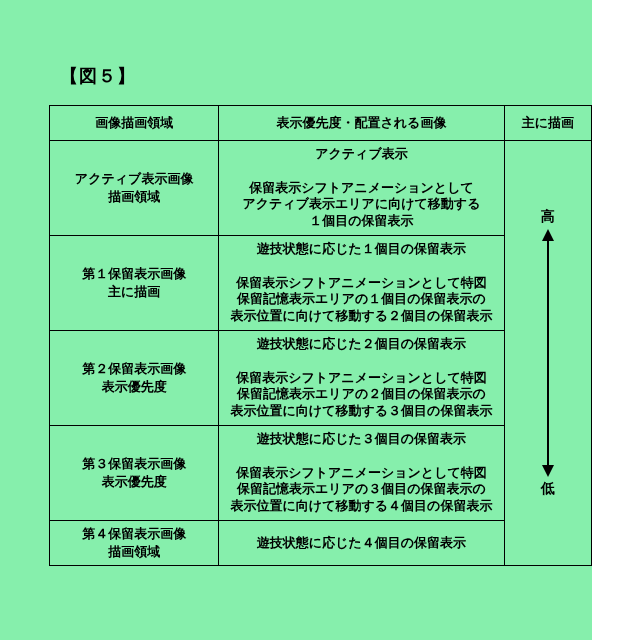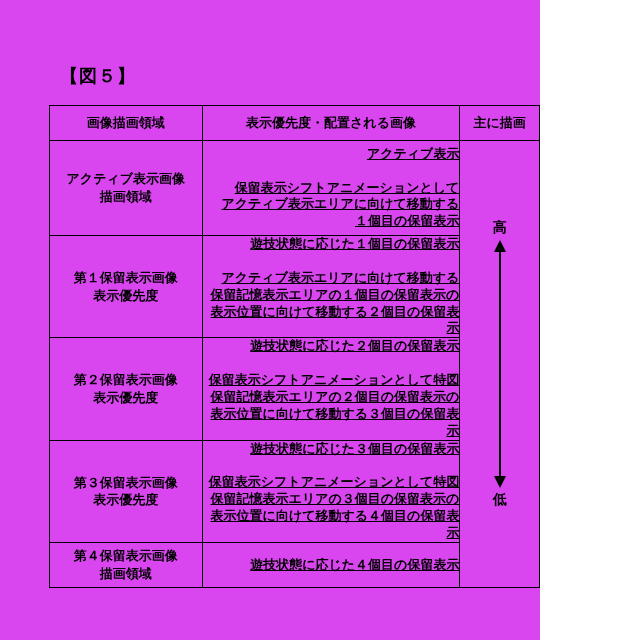--- a/index.html
+++ b/index.html
@@ -2,23 +2,23 @@
 <html><head>
 <meta charset="utf-8">
 <style>
   html, body {
     margin: 0;
     padding: 0;
     background: #ffffff;
   }
   .page {
     position: relative;
-    width: 540px;
+    width: 592px;
     height: 640px;
-    background: #d946ef;
+    background: #86efac;
     font-family: "DejaVu Sans", sans-serif;
     font-weight: bold;
     color: #000000;
     overflow: hidden;
   }
   .fig-label {
     position: absolute;
     left: 60px;
     top: 64px;
     font-size: 18px;
@@ -50,26 +50,25 @@
     text-align: center;
     vertical-align: middle;
   }
   td.area {
     text-align: center;
     vertical-align: middle;
     white-space: pre-line;
     line-height: 1.35;
   }
   td.desc {
-    text-align: right;
+    text-align: center;
     vertical-align: middle;
     white-space: pre-line;
     line-height: 1.3;
     padding: 4px 6px 4px 9px;
-    text-decoration: underline;
   }
   td.prio {
     vertical-align: middle;
   }
   .prio-inner {
     display: flex;
     flex-direction: column;
     align-items: center;
     justify-content: center;
     gap: 3px;
@@ -119,24 +118,24 @@
             <line x1="7" y1="10" x2="7" y2="238" stroke="#000" stroke-width="2"></line>
             <polygon points="7,248 1,236 13,236" fill="#000"></polygon>
           </svg>
           <span class="prio-label">低</span>
         </div>
       </td>
     </tr>
 
     <tr class="row">
       <td class="area">第１保留表示画像
-表示優先度</td>
+主に描画</td>
       <td class="desc">遊技状態に応じた１個目の保留表示
 
-アクティブ表示エリアに向けて移動する
+保留表示シフトアニメーションとして特図
 保留記憶表示エリアの１個目の保留表示の
 表示位置に向けて移動する２個目の保留表示</td>
     </tr>
 
     <tr class="row">
       <td class="area">第２保留表示画像
 表示優先度</td>
       <td class="desc">遊技状態に応じた２個目の保留表示
 
 保留表示シフトアニメーションとして特図

